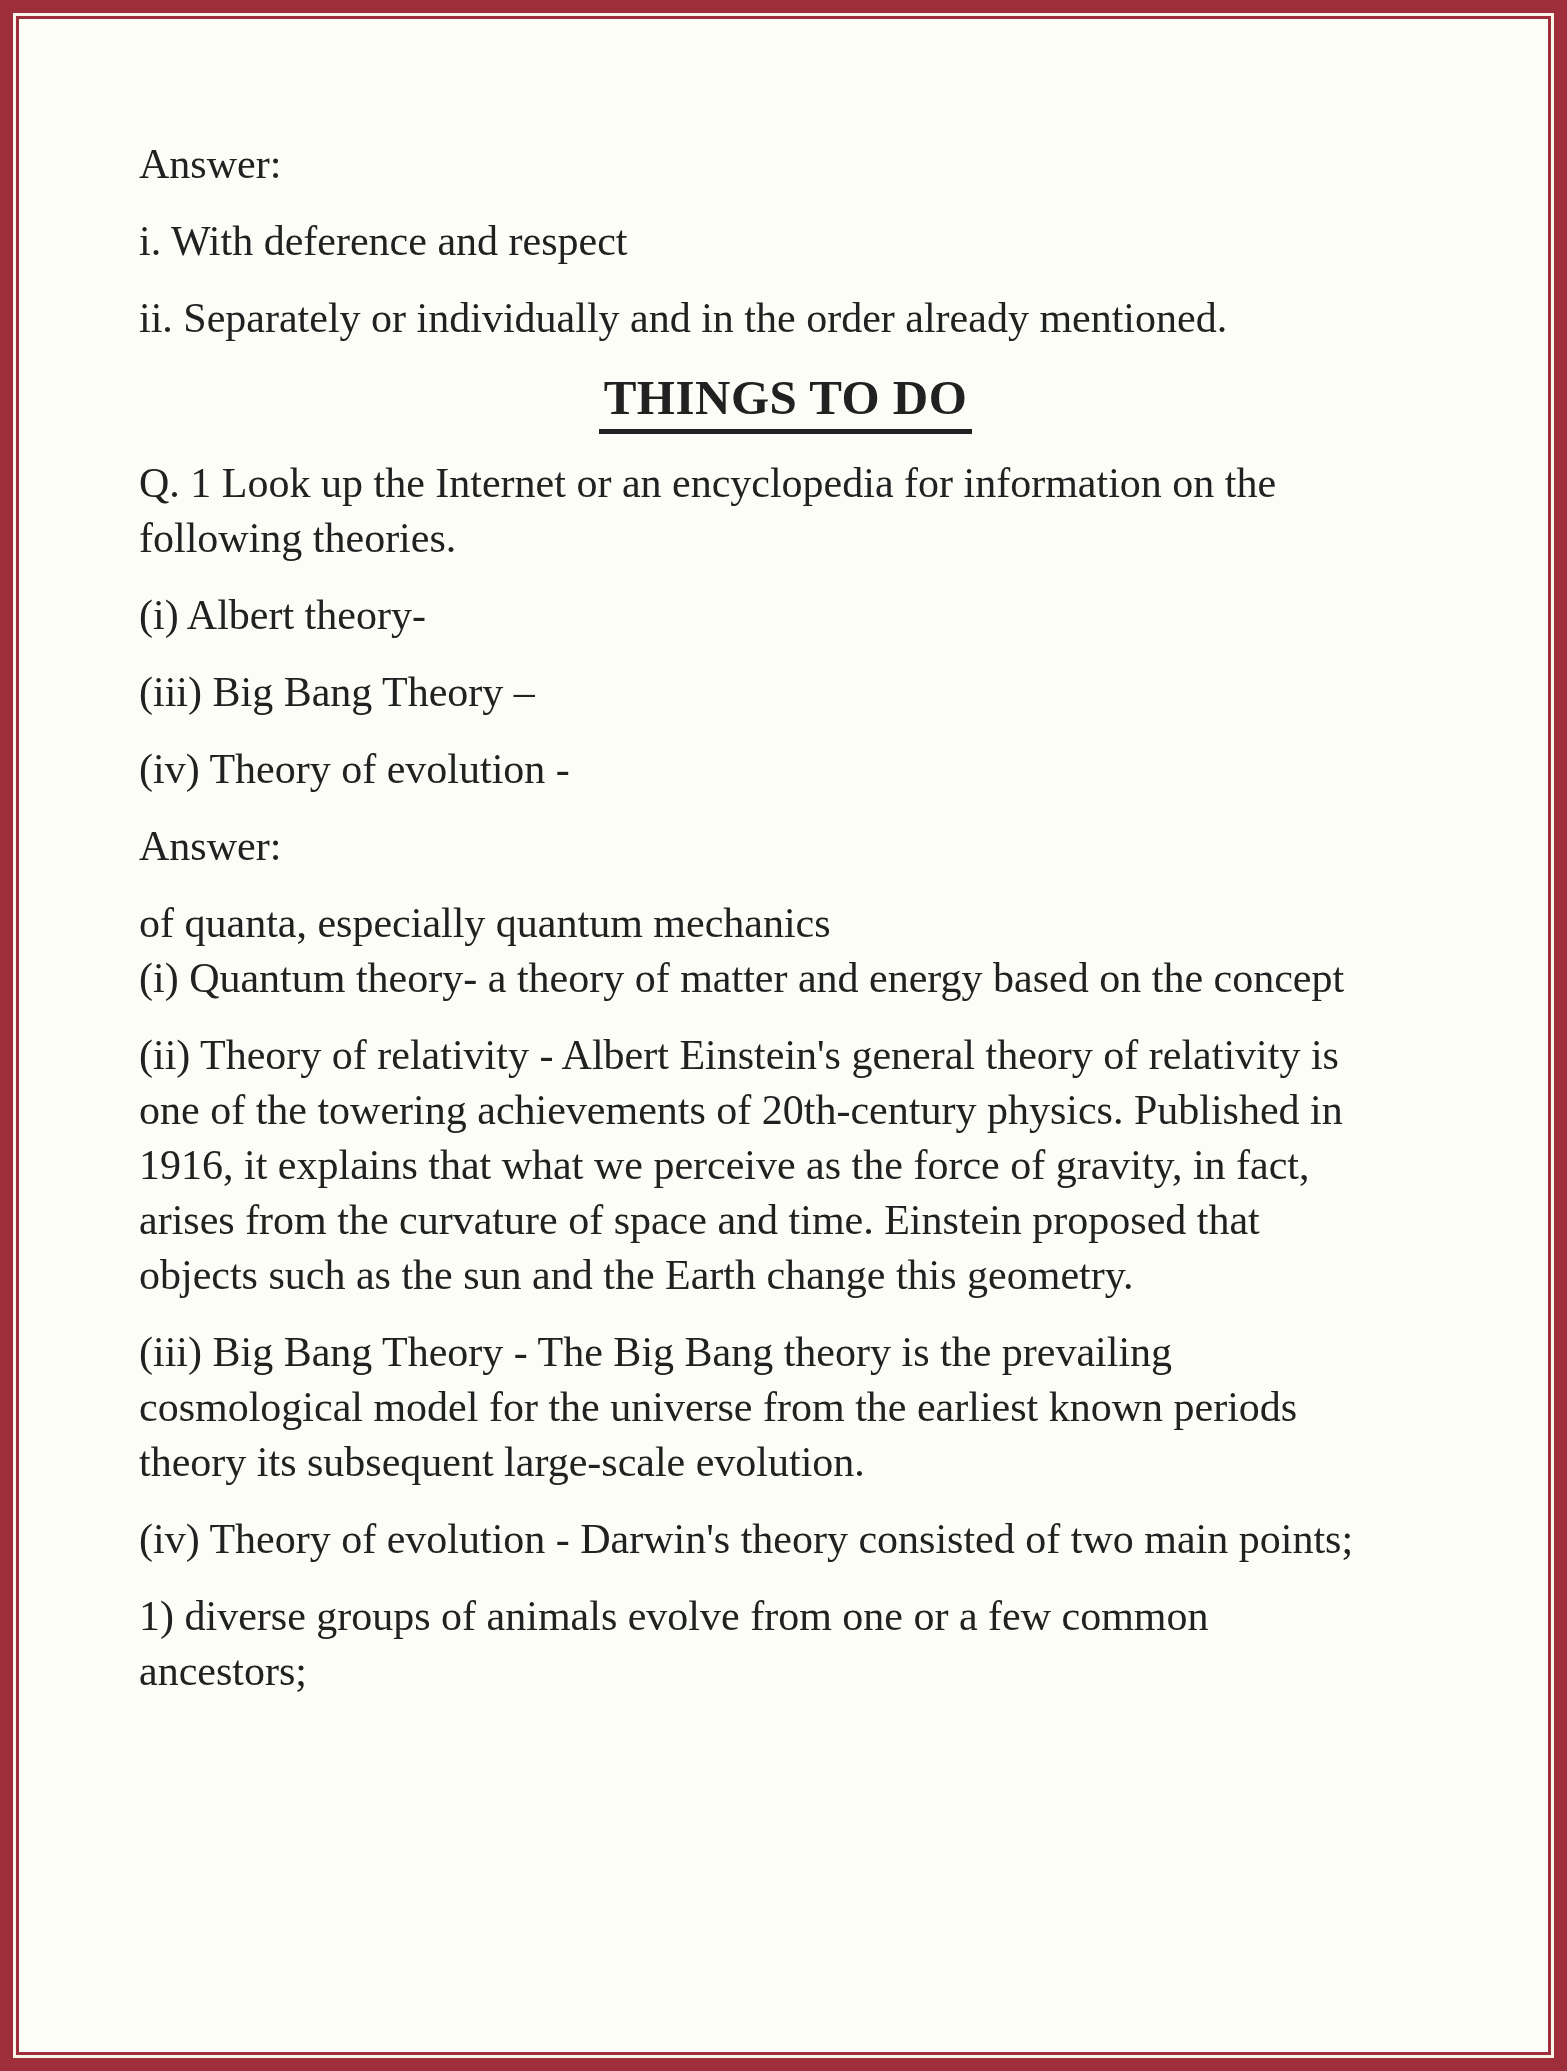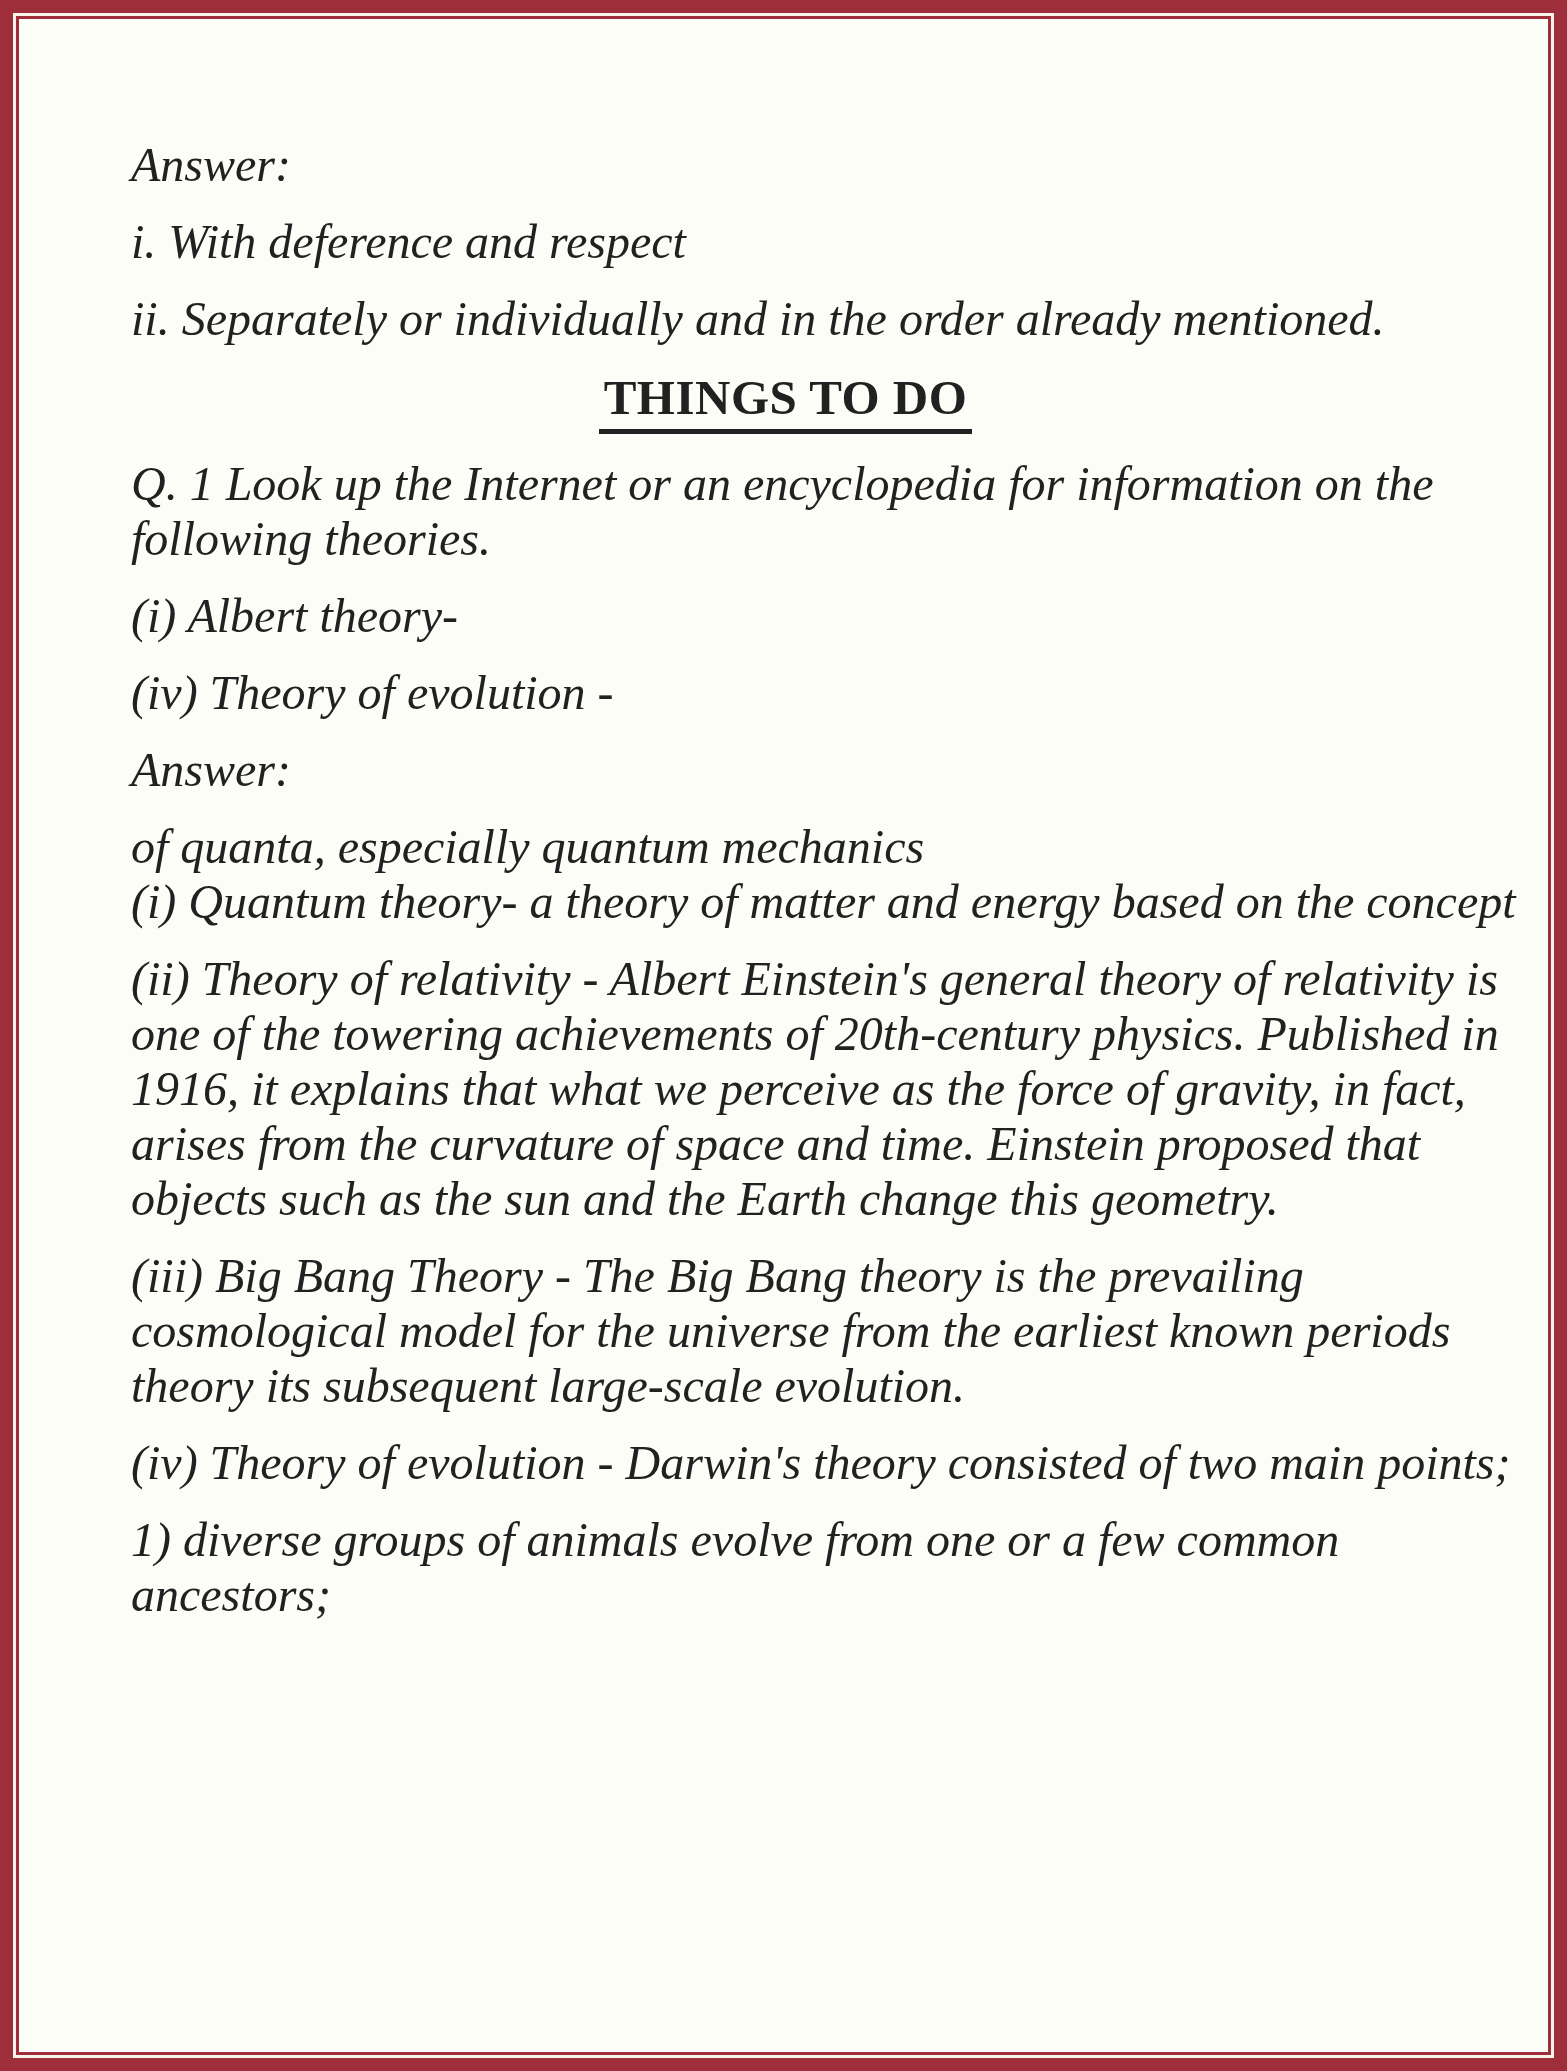--- a/index.html
+++ b/index.html
@@ -25,25 +25,24 @@
   }
   .page-inner {
     width: 100%;
     height: 100%;
     border: 3px solid var(--border-color);
     background: var(--page-bg);
     padding: 118px 108px 0 112px;
     overflow: hidden;
   }
   .para {
-    font-size: 48px;
+    font-size: 42px;
     line-height: 55px;
     color: var(--text-color);
-    margin: 0 0 22px 0;
-    font-style: italic;
+    margin: 0 0 22px 8px;
   }
   .para .line { white-space: nowrap; }
   .heading-wrap {
     text-align: center;
     margin: 10px 0 22px 0;
   }
   .heading-text {
     display: inline-block;
     font-size: 49px;
     line-height: 60px;
@@ -79,20 +78,23 @@
     <div class="para">
       <div class="line">Q. 1 Look up the Internet or an encyclopedia for information on the</div>
       <div class="line">following theories.</div>
     </div>
 
     <div class="para">
       <div class="line">(i) Albert theory-</div>
     </div>
 
 
+    <div class="para">
+      <div class="line">(iii) Big Bang Theory –</div>
+    </div>
 
     <div class="para">
       <div class="line">(iv) Theory of evolution -</div>
     </div>
 
     <div class="para">
       <div class="line">Answer:</div>
     </div>
 
     <div class="para">

